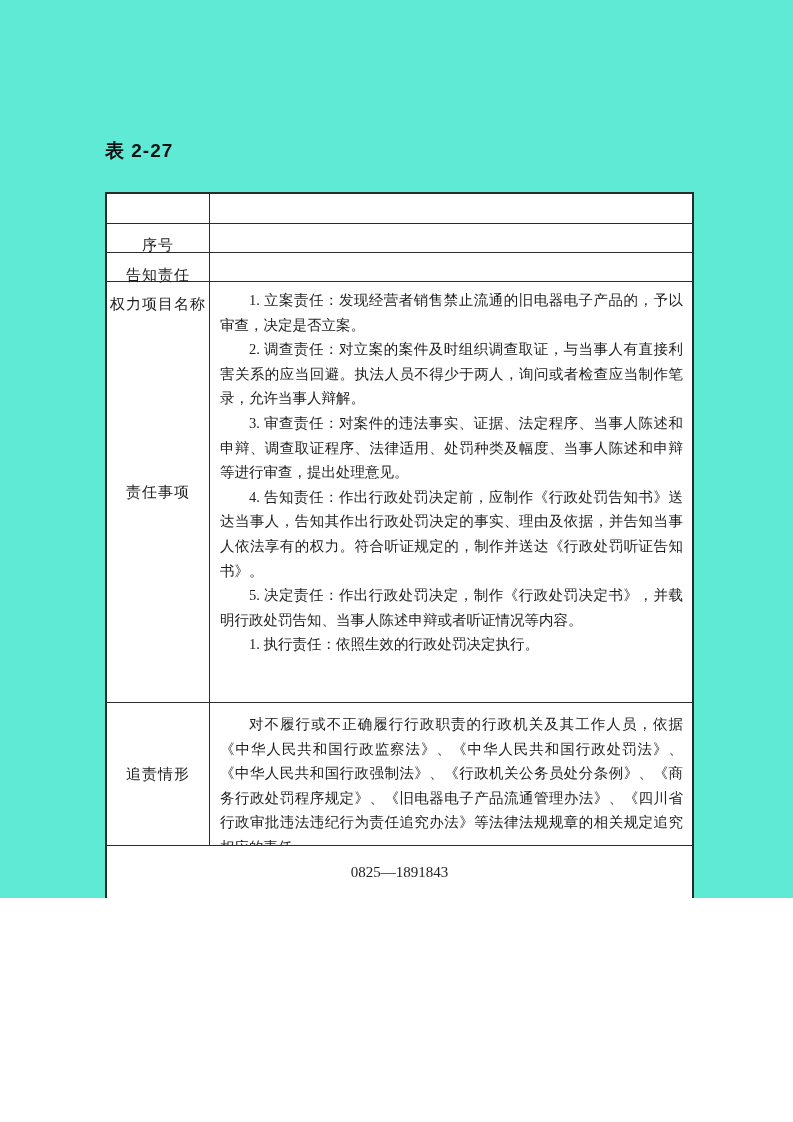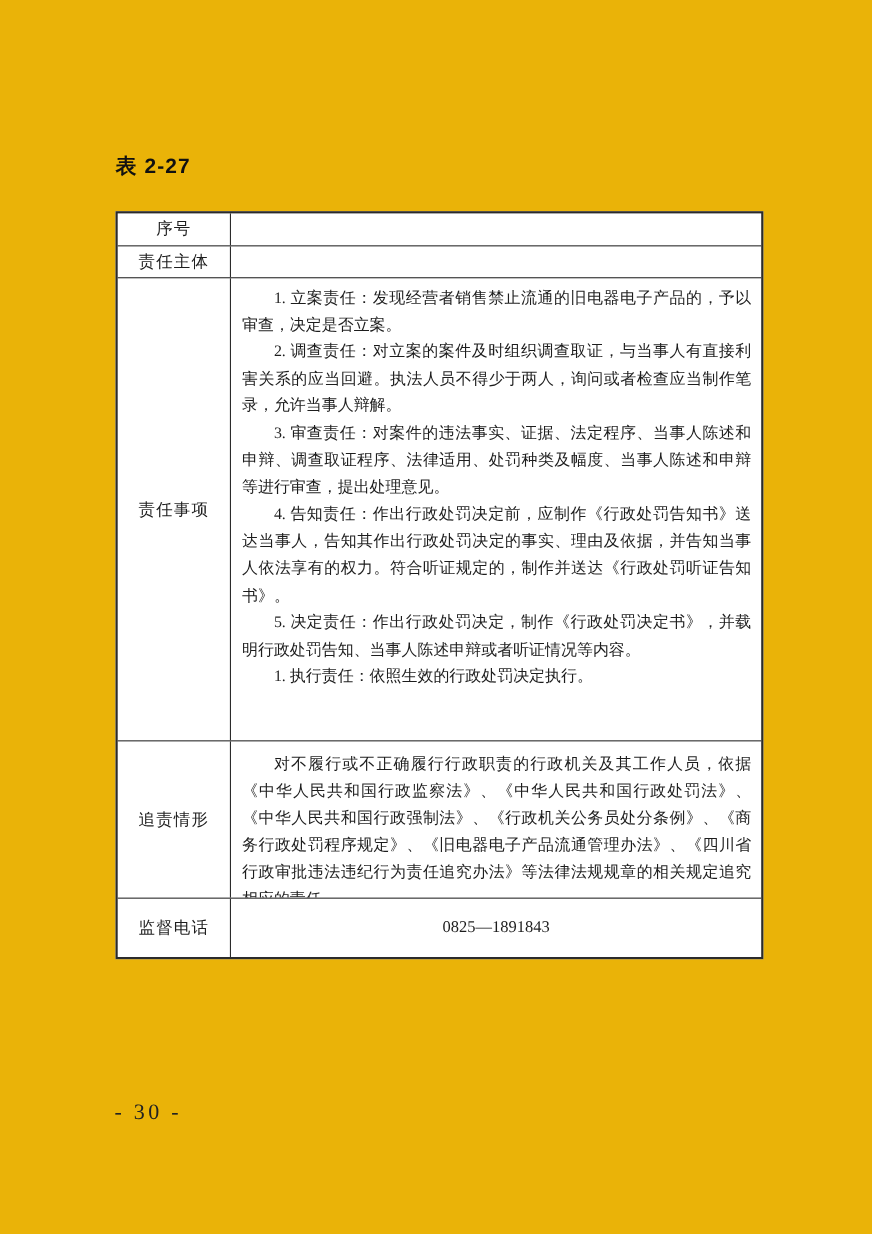--- a/index.html
+++ b/index.html
@@ -3,22 +3,22 @@
 <meta charset="utf-8">
 <style>
   html, body {
     margin: 0;
     padding: 0;
     background: #ffffff;
   }
   .page {
     position: relative;
     width: 793px;
-    height: 1122px;
-    background: #eab308;
+    height: 898px;
+    background: #5eead4;
     font-family: "Liberation Serif", serif;
     color: #1d1d1d;
     overflow: hidden;
   }
   .doc-title {
     position: absolute;
     left: 105px;
     top: 138px;
     font-family: "Liberation Sans", sans-serif;
     font-weight: 700;
@@ -34,21 +34,21 @@
     border: 2px solid #2b2b2b;
     box-sizing: border-box;
     background: #ffffff;
   }
   .t-row {
     display: flex;
     border-top: 1px solid #2b2b2b;
     box-sizing: border-box;
   }
   .t-row:first-child { border-top: none; }
-  .h29  { height: 29px; }
+  .h29  { height: 29px; flex-direction: column; }
   .h421 { height: 421px; }
   .h143 { height: 143px; }
   .h54  { height: 54px; }
   .label-cell {
     flex: 0 0 103px;
     width: 103px;
     border-right: 1px solid #2b2b2b;
     display: flex;
     align-items: center;
     justify-content: center;
@@ -97,23 +97,27 @@
 
   <div class="doc-title">表 2-27</div>
 
   <div class="info-table">
 
     <div class="t-row h29">
       <div class="label-cell">序号</div>
     </div>
 
     <div class="t-row h29">
-      <div class="label-cell">责任主体</div>
+      <div class="label-cell">告知责任</div>
     </div>
 
+    <div class="t-row h29">
+      <div class="label-cell">权力项目名称</div>
+      <div class="value-cell">对经营者销售禁止流通的旧电器电子产品的处罚</div>
+    </div>
 
 
     <div class="t-row h421">
       <div class="label-cell">责任事项</div>
       <div class="para-cell">
           <p>1. 立案责任：发现经营者销售禁止流通的旧电器电子产品的，予以审查，决定是否立案。</p>
           <p>2. 调查责任：对立案的案件及时组织调查取证，与当事人有直接利害关系的应当回避。执法人员不得少于两人，询问或者检查应当制作笔录，允许当事人辩解。</p>
           <p>3. 审查责任：对案件的违法事实、证据、法定程序、当事人陈述和申辩、调查取证程序、法律适用、处罚种类及幅度、当事人陈述和申辩等进行审查，提出处理意见。</p>
           <p>4. 告知责任：作出行政处罚决定前，应制作《行政处罚告知书》送达当事人，告知其作出行政处罚决定的事实、理由及依据，并告知当事人依法享有的权力。符合听证规定的，制作并送达《行政处罚听证告知书》。</p>
           <p>5. 决定责任：作出行政处罚决定，制作《行政处罚决定书》，并载明行政处罚告知、当事人陈述申辩或者听证情况等内容。</p>
@@ -122,21 +126,20 @@
     </div>
 
     <div class="t-row h143">
       <div class="label-cell">追责情形</div>
       <div class="para-cell v-pad">
           <p>对不履行或不正确履行行政职责的行政机关及其工作人员，依据《中华人民共和国行政监察法》、《中华人民共和国行政处罚法》、《中华人民共和国行政强制法》、《行政机关公务员处分条例》、《商务行政处罚程序规定》、《旧电器电子产品流通管理办法》、《四川省行政审批违法违纪行为责任追究办法》等法律法规规章的相关规定追究相应的责任。</p>
         </div>
     </div>
 
     <div class="t-row h54">
-      <div class="label-cell">监督电话</div>
       <div class="value-cell">0825—1891843</div>
     </div>
 
   </div>
 
   <div class="page-number">- 30 -</div>
 
 </div>
 
 </body></html>

